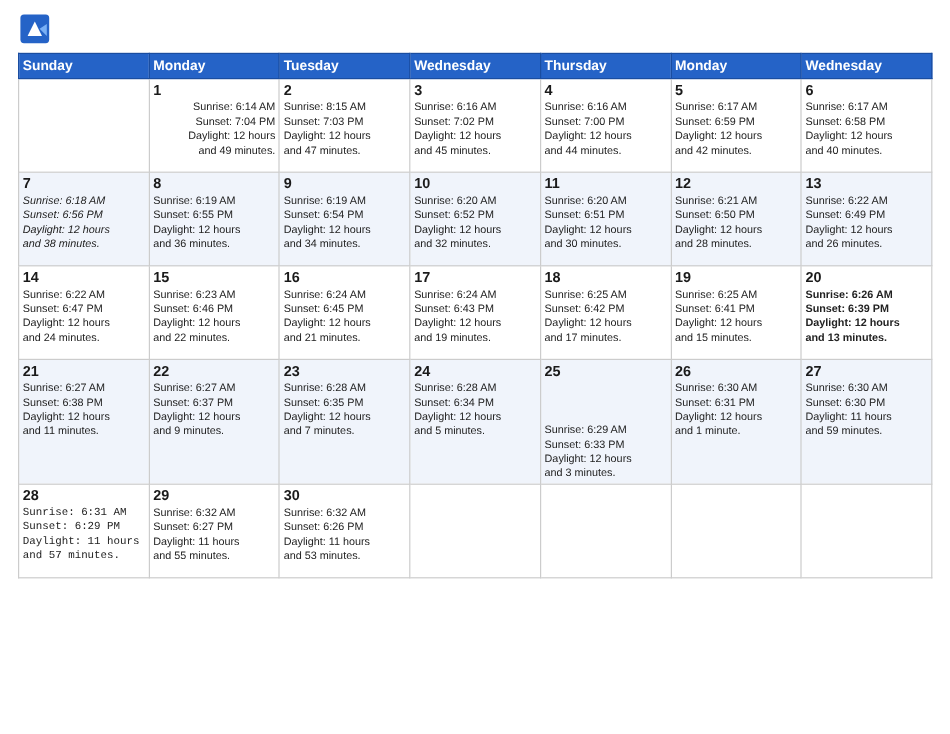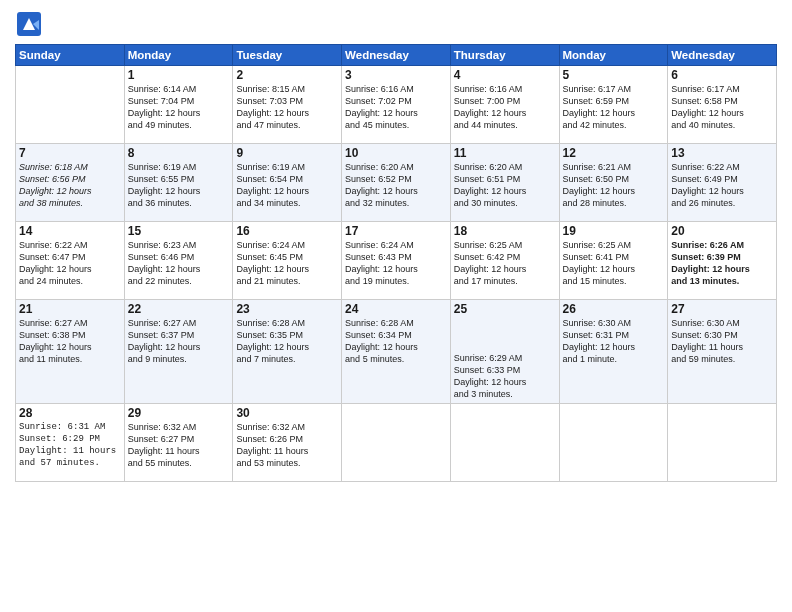--- a/index.html
+++ b/index.html
@@ -128,21 +128,21 @@
           <th>Thursday</th>
           <th>Monday</th>
           <th>Wednesday</th>
         </tr>
     </thead>
     <tbody id="calendar-body">
     <tr class="normal-row">
           <td class="empty-cell"></td>
           <td>
             <span class="day-num">1</span>
-            <div class="cell-text" style="white-space: pre-line;">Sunrise: 6:14 AM
+            <div class="cell-text" style="white-space: pre-line; text-align: right;">Sunrise: 6:14 AM
 Sunset: 7:04 PM
 Daylight: 12 hours
 and 49 minutes.</div>
           </td>
           <td>
             <span class="day-num">2</span>
             <div class="cell-text" style="white-space: pre-line;">Sunrise: 8:15 AM
 Sunset: 7:03 PM
 Daylight: 12 hours
 and 47 minutes.</div>

